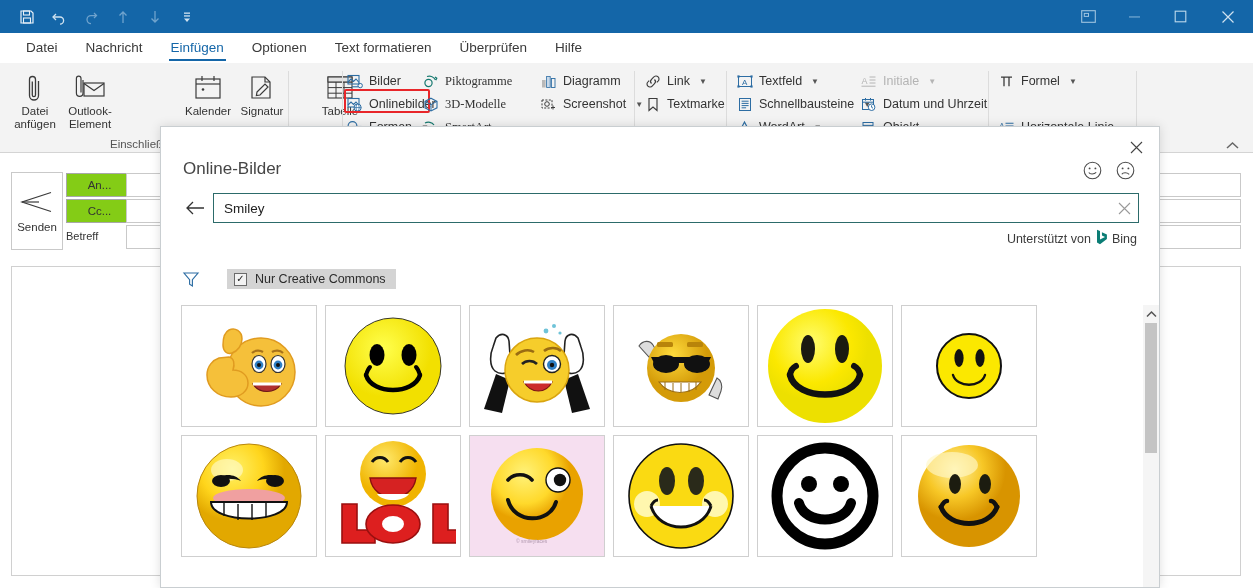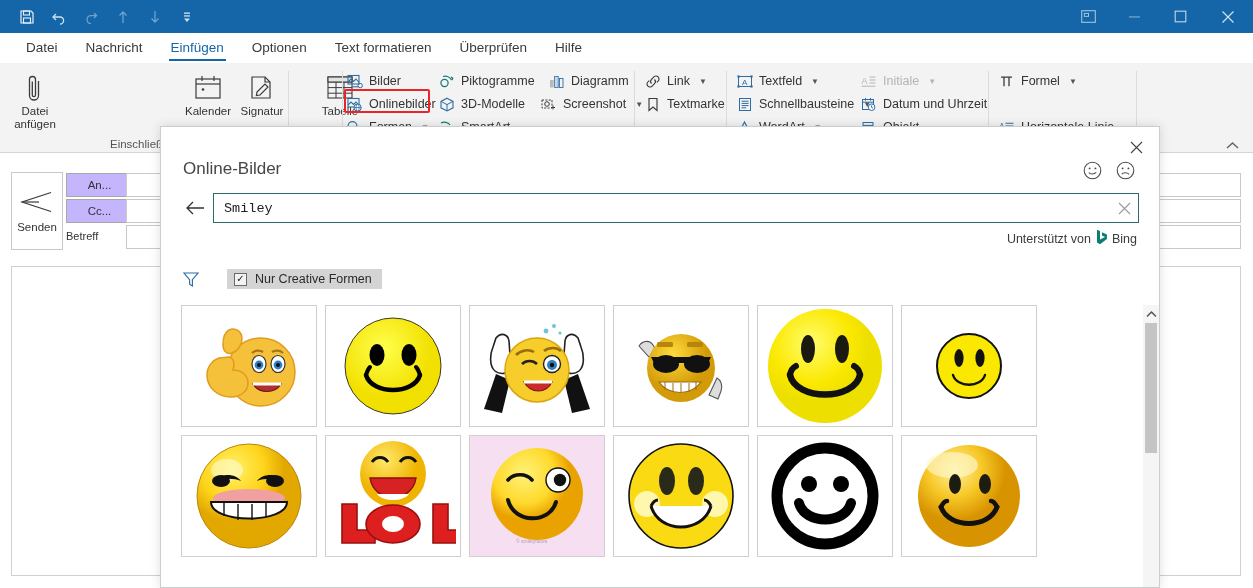--- a/index.html
+++ b/index.html
@@ -78,21 +78,21 @@
 
   
   .compose { position:absolute; left:0; top:154px; width:1253px; height:434px; background:#ffffff; }
   .send-btn {
     position:absolute; left:11px; top:18px; width:52px; height:78px;
     border:1px solid #c9c9c9; background:#fff;
     display:flex; flex-direction:column; align-items:center; justify-content:center; gap:4px;
     font-size:11.5px; color:#333;
   }
   .fld-btn {
-    position:absolute; width:67px; height:24px; border:1px solid #a8a8a8; background:#c4b5fd;
+    position:absolute; width:67px; height:24px; border:1px solid #a8a8a8; background:#84cc16;
     font-size:11.5px; color:#333; display:flex; align-items:center; justify-content:center;
   }
   .fld-lbl { position:absolute; font-size:11px; color:#333; }
   .fld-input {
     position:absolute; height:24px; border:1px solid #c9c9c9; background:#fff;
   }
   .body-area {
     position:absolute; left:11px; top:112px; width:1230px; height:310px;
     border:1px solid #d0d0d0; background:#fff;
   }
@@ -115,21 +115,21 @@
   .fb-ico { width:19px; height:19px; color:#444; }
 
   .searchrow { position:absolute; left:20px; top:66px; right:20px; height:30px; display:flex; align-items:center; }
   .back-arrow { width:28px; height:28px; display:flex; align-items:center; justify-content:center; color:#333; }
   .searchbox {
     position:relative; flex:1; height:30px; margin-left:4px;
     border:1px solid #2c6b6a; background:#fff; display:flex; align-items:center;
   }
   .searchbox input {
     flex:1; border:0; outline:0; font-size:13.5px; color:#222;
-    font-family:Liberation Mono, monospace; padding:0 10px; background:transparent;
+    font-family:Liberation Sans, sans-serif; padding:0 10px; background:transparent;
     height:20px;
   }
   .clear-x { width:28px; height:28px; display:flex; align-items:center; justify-content:center; color:#9a9a9a; }
   .poweredby {
     position:absolute; right:22px; top:102px; font-size:12.5px; color:#3b3b3b;
     display:flex; align-items:center; gap:5px;
   }
 
   .filterrow { position:absolute; left:20px; top:140px; height:24px; display:flex; align-items:center; gap:26px; }
   .funnel { width:20px; height:20px; color:#2d6da3; display:flex; align-items:center; justify-content:center; }
@@ -240,20 +240,31 @@
     <div class="rgroup" style="left:0; width:290px;">
       <div class="bigbtn" style="left:5px;">
         <span class="gly">
           <svg width="22" height="32" viewBox="0 0 22 32">
               <path d="M14.5 8v14.5a4.5 4.5 0 0 1-9 0V6.5a3 3 0 0 1 6 0v15.5a1.6 1.6 0 0 1-3.2 0V8.5" fill="none" stroke="#3b3b3b" stroke-width="1.3"></path>
             </svg>
         </span>
         <span class="lbl">Datei</span>
         <span class="lbl">anfügen</span>
       </div>
+      <div class="bigbtn" style="left:60px;">
+        <span class="gly">
+          <svg width="34" height="32" viewBox="0 0 34 32">
+              <path d="M10 7v13a3.3 3.3 0 0 1-6.6 0V5.5a2.3 2.3 0 0 1 4.6 0v14" fill="none" stroke="#3b3b3b" stroke-width="1.2"></path>
+              <rect x="11" y="10" width="20" height="13" fill="none" stroke="#3b3b3b" stroke-width="1.2"></rect>
+              <path d="M11 10.5l10 7 10-7" fill="none" stroke="#3b3b3b" stroke-width="1.2"></path>
+            </svg>
+        </span>
+        <span class="lbl">Outlook-</span>
+        <span class="lbl">Element</span>
+      </div>
       <div class="bigbtn" style="left:180px; width:56px;">
         <span class="gly">
           <svg width="30" height="32" viewBox="0 0 30 32">
               <rect x="3" y="6" width="24" height="19" fill="none" stroke="#3b3b3b" stroke-width="1.2"></rect>
               <path d="M3 11h24" stroke="#3b3b3b" stroke-width="1.2"></path>
               <path d="M9 3v5M21 3v5" stroke="#3b3b3b" stroke-width="1.2"></path>
               <circle cx="10" cy="16.5" r="1.3" fill="#3b3b3b"></circle>
             </svg>
         </span>
         <span class="lbl">Kalender</span>
@@ -316,21 +327,21 @@
               <circle cx="5.5" cy="6" r="4.4" fill="none" stroke="#2d6da3" stroke-width="1.1"></circle>
               <rect x="6" y="6.5" width="8" height="7" fill="#fff" stroke="#2d6da3" stroke-width="1.1"></rect>
             </svg>
         </span>
         <span>Formen</span>
         <span class="caret">▼</span>
       </div>
     </div>
     <div class="highlight-box" style="left:344px; top:26px; width:86px; height:24px;"></div>
 
-    <div class="rgroup" style="left:438px; width:104px;">
+    <div class="rgroup" style="left:422px; width:104px;font-family:Liberation Serif, serif;">
       <div class="smallbtn" style="left:0; top:7px;">
         <span class="gly">
           <svg width="16" height="15" viewBox="0 0 16 15">
               <path d="M4 2.5c3.5-1 7 .5 8.5 3.5" fill="none" stroke="#16796f" stroke-width="1.3"></path>
               <circle cx="5.5" cy="9" r="3.6" fill="none" stroke="#16796f" stroke-width="1.2"></circle>
               <path d="M12 3l1.8 1.2-1 1.9" fill="none" stroke="#16796f" stroke-width="1.2"></path>
             </svg>
         </span>
         <span>Piktogramme</span>
       </div>
@@ -349,21 +360,21 @@
               <path d="M2 3c3-1.5 7-1 9 2" fill="none" stroke="#16796f" stroke-width="1.2"></path>
               <rect x="1" y="8" width="6" height="5" fill="none" stroke="#16796f" stroke-width="1.1"></rect>
               <rect x="9" y="8" width="6" height="5" fill="none" stroke="#16796f" stroke-width="1.1"></rect>
             </svg>
         </span>
         <span>SmartArt</span>
       </div>
     </div>
 
     <div class="rgroup" style="left:540px; width:96px;">
-      <div class="smallbtn" style="left:8px; top:7px;justify-content:center;">
+      <div class="smallbtn" style="left:0; top:7px;justify-content:center;">
         <span class="gly">
           <svg width="16" height="15" viewBox="0 0 16 15">
               <rect x="1" y="6" width="3.6" height="7.5" fill="#b9b9b9"></rect>
               <rect x="5.6" y="2.5" width="3.6" height="11" fill="#c7d9ea" stroke="#2d6da3" stroke-width=".8"></rect>
               <rect x="10.4" y="4.5" width="3.6" height="9" fill="none" stroke="#2d6da3" stroke-width=".9"></rect>
             </svg>
         </span>
         <span>Diagramm</span>
       </div>
       <div class="smallbtn" style="left:0; top:30px;">
@@ -585,21 +596,21 @@
     </div>
 
     <div class="filterrow">
       <span class="funnel">
         <svg width="18" height="18" viewBox="0 0 18 18">
             <path d="M2 3h14l-5.6 6.6V16L7.6 14.2V9.6z" fill="none" stroke="#2d6da3" stroke-width="1.15"></path>
           </svg>
       </span>
       <span class="cc-chip">
         <span class="cc-check">✓</span>
-        <span>Nur Creative Formen</span>
+        <span>Nur Creative Commons</span>
       </span>
     </div>
 
     <div class="grid-wrap">
       <div class="grid">
 
         <div class="tile">
           <svg width="120" height="108" viewBox="0 0 120 108">
             <circle cx="72" cy="60" r="34" fill="#f5c03a"></circle>
             <circle cx="72" cy="60" r="34" fill="none" stroke="#e09b20" stroke-width="1.5"></circle>

